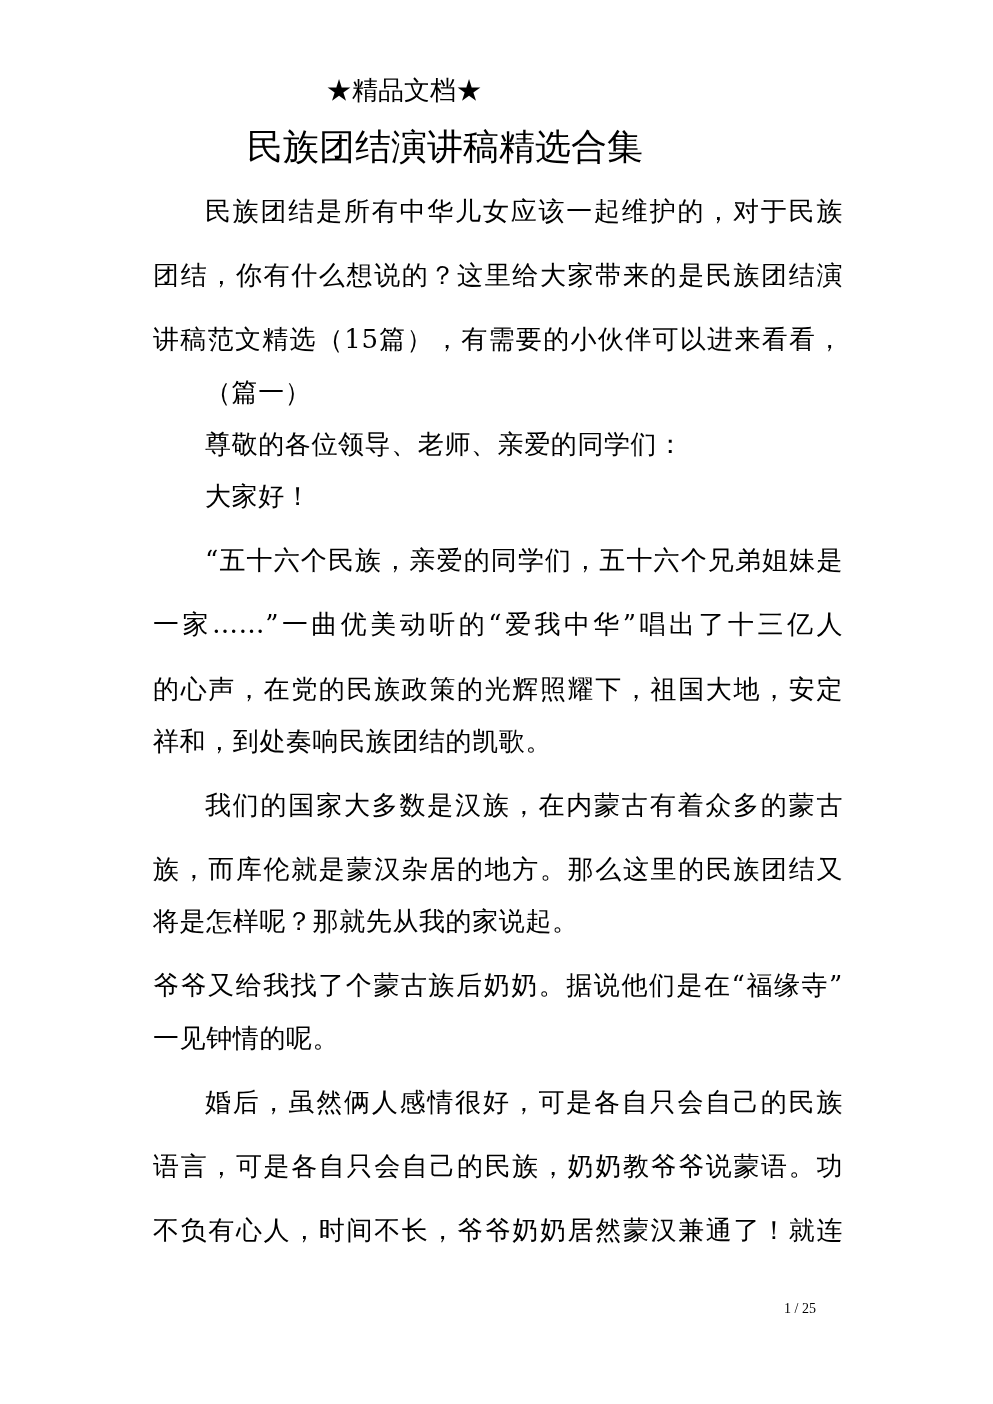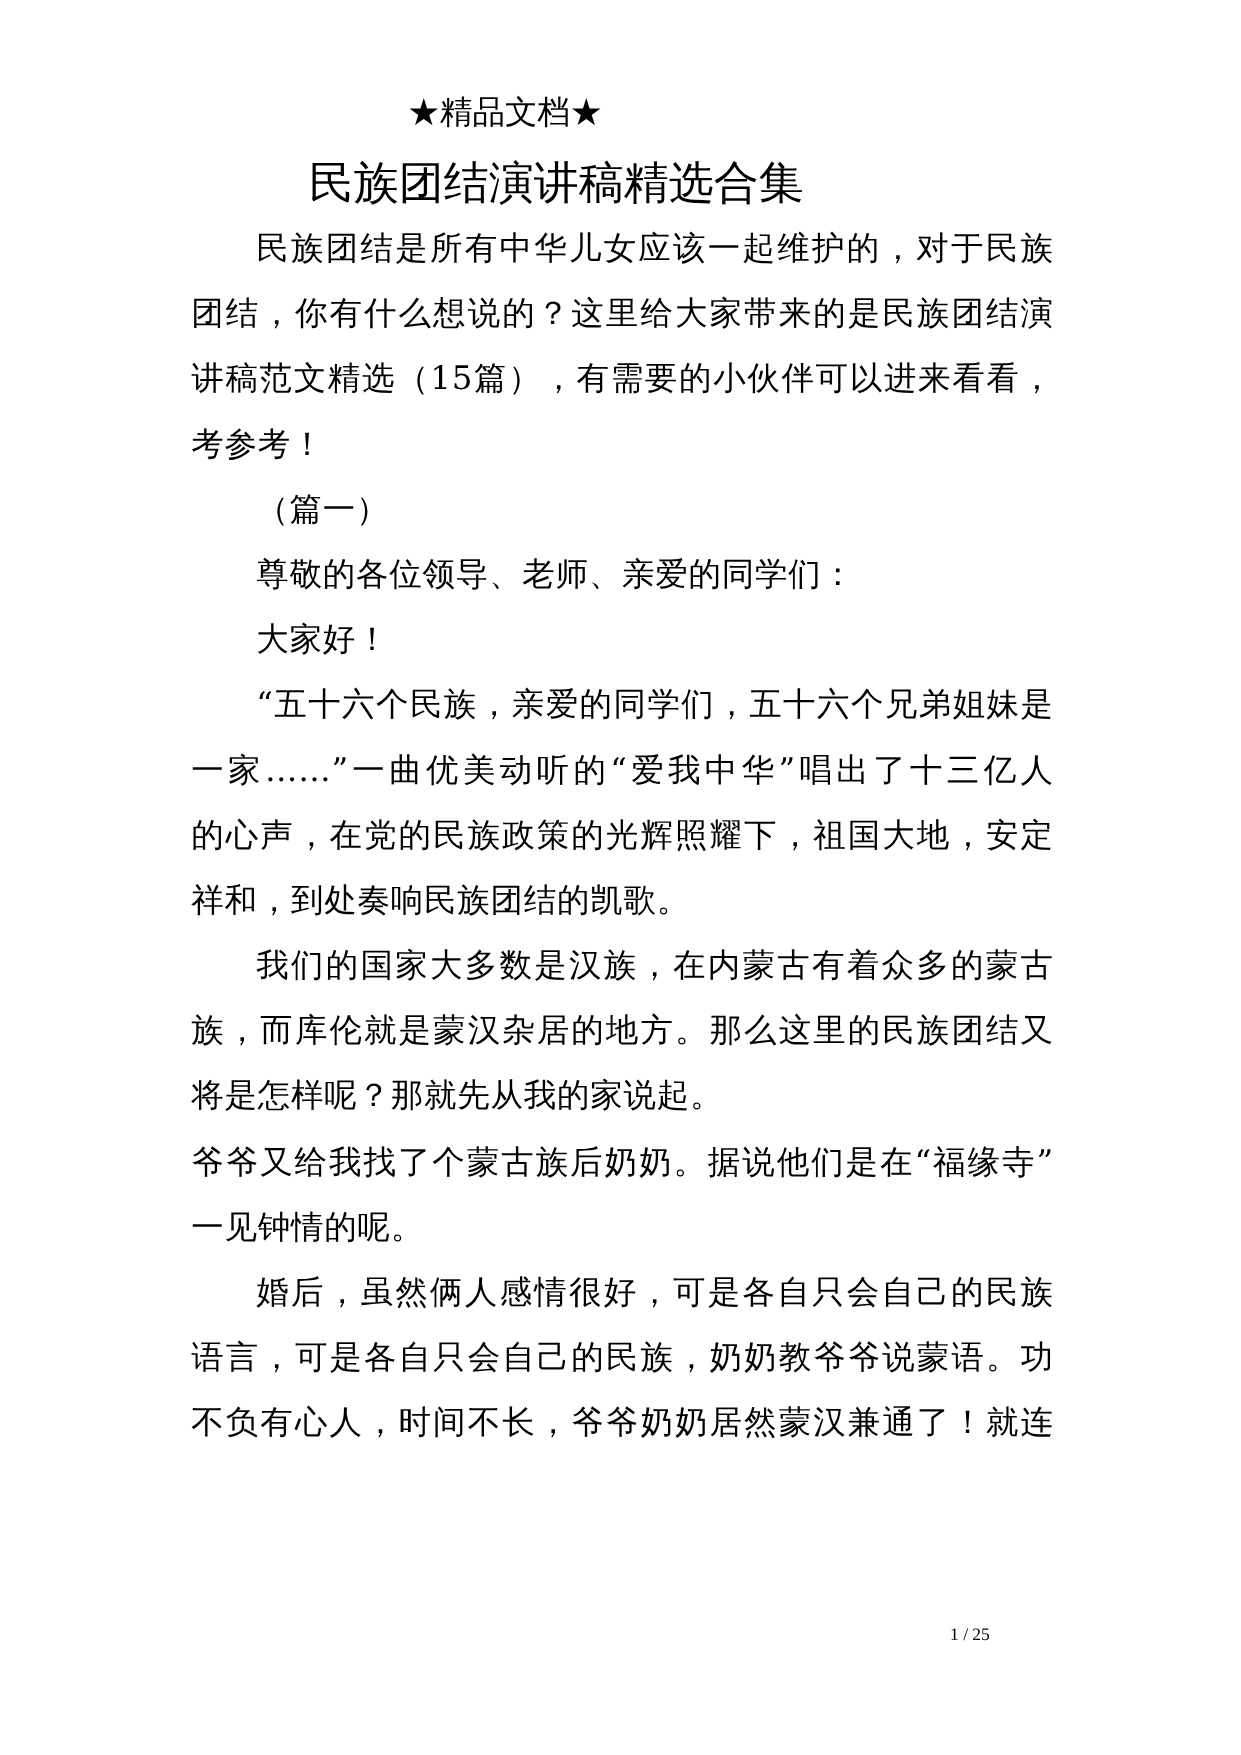--- a/index.html
+++ b/index.html
@@ -49,43 +49,44 @@
       letter-spacing: 0.6px;
     }
     .line.indent {
       padding-left: 52px;
     }
     .line.justify {
       text-align: justify;
       text-align-last: justify;
       white-space: normal;
       overflow: hidden;
+      margin-top: 12px;
     }
     .page-number {
       position: absolute;
       top: 1299px;
       left: 760px;
       width: 80px;
+      text-align: center;
       font-size: 14px;
       line-height: 20px;
       font-family: "Liberation Serif", "DejaVu Serif", serif;
     }
   </style>
 </head>
 <body>
 
 <div class="header-mark">★精品文档★</div>
 
 <div class="doc-title">民族团结演讲稿精选合集</div>
 
 <div class="body-text">
   <div class="line indent justify">民族团结是所有中华儿女应该一起维护的，对于民族</div>
   <div class="line justify">团结，你有什么想说的？这里给大家带来的是民族团结演</div>
   <div class="line justify">讲稿范文精选（15篇），有需要的小伙伴可以进来看看，参</div>
-  <div class="line">考参考！</div>
   <div class="line indent">（篇一）</div>
   <div class="line indent">尊敬的各位领导、老师、亲爱的同学们：</div>
   <div class="line indent">大家好！</div>
   <div class="line indent justify">“五十六个民族，亲爱的同学们，五十六个兄弟姐妹是</div>
   <div class="line justify">一家……”一曲优美动听的“爱我中华”唱出了十三亿人</div>
   <div class="line justify">的心声，在党的民族政策的光辉照耀下，祖国大地，安定</div>
   <div class="line">祥和，到处奏响民族团结的凯歌。</div>
   <div class="line indent justify">我们的国家大多数是汉族，在内蒙古有着众多的蒙古</div>
   <div class="line justify">族，而库伦就是蒙汉杂居的地方。那么这里的民族团结又</div>
   <div class="line">将是怎样呢？那就先从我的家说起。</div>

